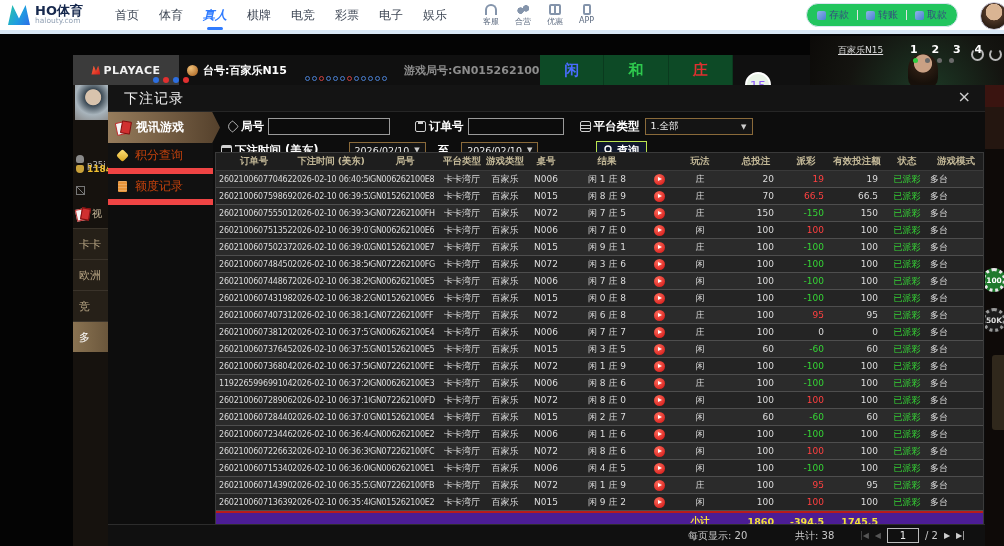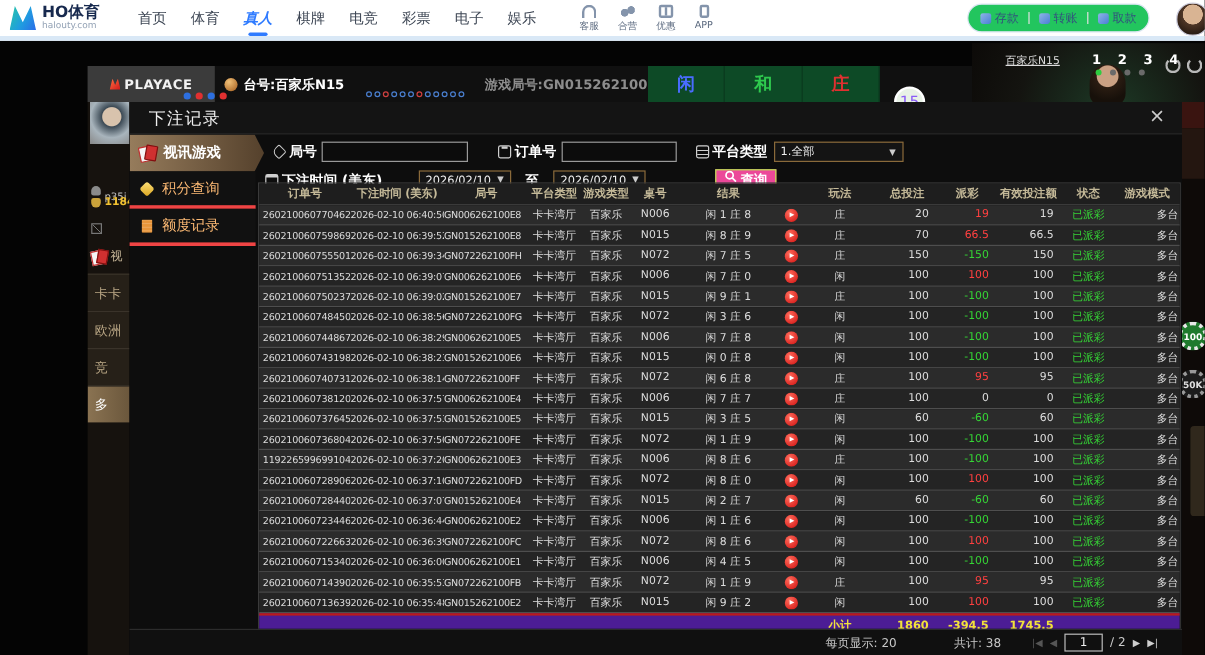--- a/index.html
+++ b/index.html
@@ -88,22 +88,22 @@
         display:flex;align-items:center;justify-content:center;font-size:7.5px;font-weight:bold;color:#fff;}
   .chip-100{top:183px;background:#1f7a2d;border:3px dotted #e8e8e8;}
   .chip-50k{top:223px;background:#1c1c1c;border:3px dotted #999;color:#ddd;}
   .vtab{position:absolute;top:270px;right:0;width:12px;height:75px;background:#30281c;border-radius:3px 0 0 3px;}
   
   #modal{position:absolute;left:108px;top:85px;width:877px;height:461px;background:#0d0d0d;z-index:20;}
   .m-titlebar{position:absolute;top:0;left:0;right:0;height:26px;background:#141414;border-bottom:1px solid #262626;}
   .m-title{position:absolute;left:16px;top:5px;font-size:14px;color:#f0f0f0;letter-spacing:1px;}
   .m-close{position:absolute;right:14px;top:2px;font-size:16px;color:#ccc;cursor:pointer;}
   .snav{position:absolute;left:0;top:27px;width:105px;}
-  .snav-item{height:31px;display:flex;align-items:center;gap:6px;padding-left:8px;font-size:12px;color:#fdba74;
-             border-bottom:3px solid #ef4444;background:#111;cursor:pointer;box-sizing:border-box;}
+  .snav-item{height:31px;display:flex;align-items:center;gap:6px;padding-left:8px;font-size:12px;color:#c2410c;
+             border-bottom:6px solid #ef4444;background:#111;cursor:pointer;box-sizing:border-box;}
   .snav-item.active{width:112px;background:linear-gradient(90deg,#967c5c,#55412c);color:#fff;font-weight:bold;
              clip-path:polygon(0 0,93% 0,100% 50%,93% 100%,0 100%);border-bottom:none;}
   .ico-cards{position:relative;width:14px;height:13px;flex:0 0 14px;}
   .cc1{position:absolute;left:0;top:1px;width:8px;height:11px;background:#f5f5f5;border:1px solid #c03030;transform:rotate(-12deg);border-radius:1px;}
   .cc2{position:absolute;left:5px;top:0;width:8px;height:11px;background:#d03030;border:1px solid #801010;transform:rotate(10deg);border-radius:1px;}
   .ico-diamond{width:9px;height:9px;background:linear-gradient(135deg,#ffe27a,#d9a520);transform:rotate(45deg);border-radius:2px;margin:0 2px;}
   .ico-doc{width:9px;height:11px;background:#e8953a;border-radius:1px;margin:0 2px;
            background-image:linear-gradient(#fff3 0,#fff3 1px,transparent 1px);background-size:100% 3px;}
   
   .filters{position:absolute;left:105px;top:26px;right:0;height:48px;}
@@ -112,41 +112,41 @@
   .flabel{color:#fff;font-weight:bold;font-size:11.5px;white-space:nowrap;}
   .fi{width:11px;height:11px;margin-right:3px;box-sizing:border-box;flex:0 0 11px;}
   .fi-tag{border:1.5px solid #cfcfcf;transform:rotate(45deg) scale(.82);border-radius:2px 2px 2px 6px;}
   .fi-clip{border:1.5px solid #cfcfcf;border-radius:2px;background:linear-gradient(#cfcfcf,#cfcfcf) 50% 0/5px 2px no-repeat;}
   .fi-db{border:1.5px solid #cfcfcf;border-radius:2px;background:linear-gradient(transparent 0 3px,#cfcfcf 3px 4px,transparent 4px 6px,#cfcfcf 6px 7px,transparent 7px);}
   .fi-cal{border:1.5px solid #cfcfcf;border-top:3.5px solid #cfcfcf;border-radius:2px;}
   .tin{height:15px;background:#0c0c0c;border:1px solid #9a9a9a;color:#ddd;font-size:10px;padding:0 3px;margin-left:4px;}
   .dsel{height:17px;background:#141414;border:1px solid #8a6a3a;color:#eee;font-size:9.5px;display:flex;
         align-items:center;padding:0 5px;gap:5px;cursor:pointer;box-sizing:border-box;white-space:nowrap;}
   .caret{font-size:7px;color:#ccc;}
-  .btn-search{height:18px;background:#ec4899;border:1px solid #b9e34f;color:#fff;font-weight:bold;font-size:11px;
-        display:flex;gap:3px;padding:0 7px;margin-left:58px;cursor:pointer;box-sizing:border-box;}
+  .btn-search{height:18px;background:#0f172a;border:1px solid #b9e34f;color:#fff;font-weight:bold;font-size:11px;
+        display:flex;align-items:center;gap:3px;padding:0 7px;margin-left:58px;cursor:pointer;box-sizing:border-box;}
   
   #btable{position:absolute;left:107px;top:67px;width:767px;border:1px solid #3a3a3a;box-sizing:content-box;}
   .tr{display:flex;height:16px;align-items:center;background:#2b2b2b;border-bottom:1px solid #4e4e4e;}
   .tr:nth-child(even){background:#242424;}
   .tr>div{box-sizing:border-box;overflow:hidden;white-space:nowrap;font-size:9px;color:#dcdcdc;}
   .tr>div:nth-child(1){width:76px;font-size:8px;padding-left:3px;letter-spacing:-.2px;}
   .tr>div:nth-child(2){width:78px;font-size:8px;letter-spacing:-.2px;}
   .tr>div:nth-child(3){width:70px;font-size:8px;letter-spacing:-.3px;}
   .tr>div:nth-child(4){width:44px;text-align:center;}
   .tr>div:nth-child(5){width:42px;text-align:center;}
   .tr>div:nth-child(6){width:40px;text-align:center;}
   .tr>div:nth-child(7){width:82px;text-align:center;}
   .tr>div:nth-child(8){width:22px;text-align:center;}
   .tr>div:nth-child(9){width:60px;text-align:center;}
   .tr>div:nth-child(10){width:52px;text-align:right;padding-right:8px;}
   .tr>div:nth-child(11){width:48px;text-align:right;padding-right:6px;}
   .tr>div:nth-child(12){width:54px;text-align:right;padding-right:6px;}
   .tr>div:nth-child(13){width:46px;text-align:center;}
-  .tr>div:nth-child(14){width:52px;text-align:right;}
+  .tr>div:nth-child(14){width:52px;text-align:left;}
   .tr.thead{height:17px;background:#1e1e1e;border-bottom:1px solid #3a3a3a;}
   .tr.thead>div{font-size:9.5px;font-weight:bold;color:#c4b998;text-align:center;padding:0;}
   .tr.total-row{height:17px;background:#4c1d95;border-top:2px solid #b91c1c;}
   .tr.total-row>div{color:#f2e23a;font-weight:bold;font-size:9.5px;}
   .pos{color:#ff4040!important;} .neg{color:#35d435!important;} .zero{color:#dcdcdc!important;}
   .status-paid{color:#35d435!important;}
   .play-dot{width:11px;height:11px;border-radius:50%;background:radial-gradient(circle at 35% 30%,#ff6a5a,#d01010);
             display:inline-flex;align-items:center;justify-content:center;vertical-align:middle;cursor:pointer;}
   .play-tri{width:0;height:0;border-left:4px solid #fff;border-top:2.5px solid transparent;border-bottom:2.5px solid transparent;margin-left:1px;}
   

